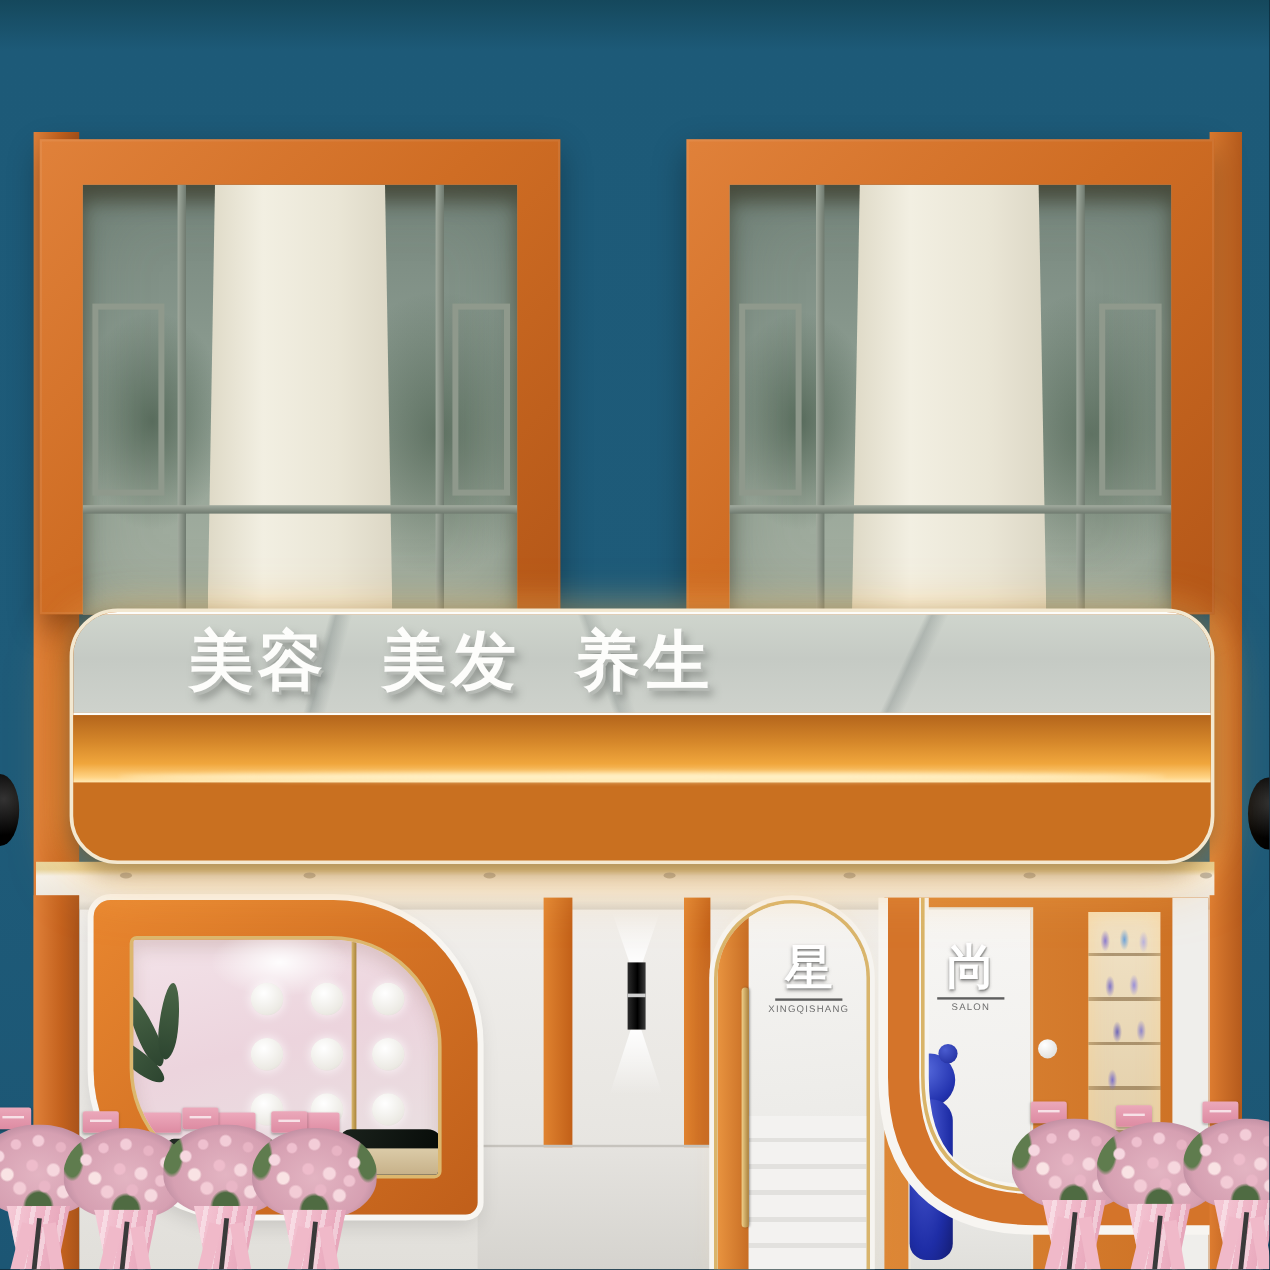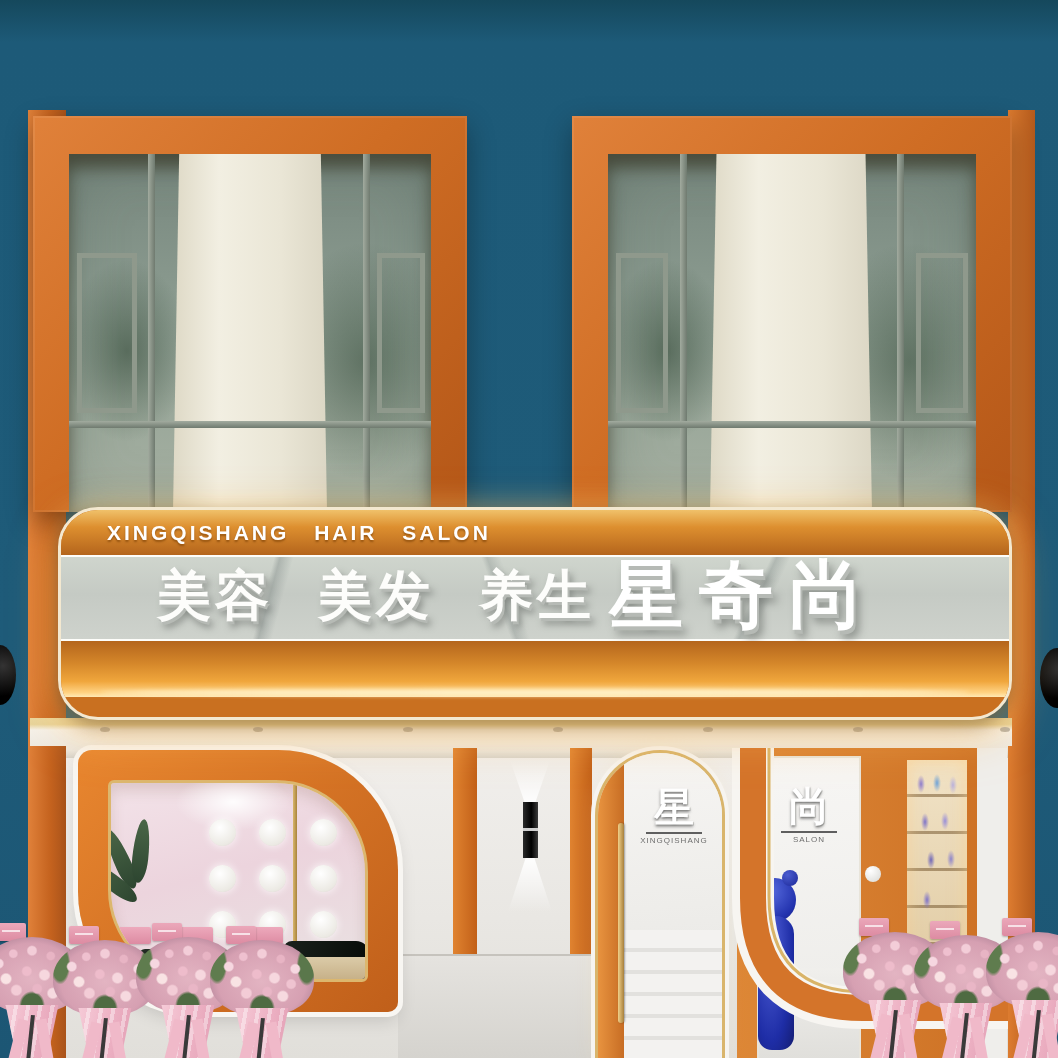--- a/index.html
+++ b/index.html
@@ -323,23 +323,19 @@
         <div class="bq-card"></div>
         <div class="bq-head"></div>
         <div class="bq-wrap"></div>
         <div class="bq-stripe"></div>
         <div class="bq-tail t1"></div>
         <div class="bq-tail t2"></div>
       </div>
   </div>
 
   <div class="abs sign">
-    <div class="sign-top">
-      <span class="sign-top-text">XINGQISHANG HAIR SALON</span>
-    </div>
     <div class="sign-mid">
       <span class="svc">美容 美发 养生</span>
-      <span class="brand">星奇尚</span>
     </div>
     <div class="sign-bot"></div>
   </div>
 
 </div>
 
 </body></html>

